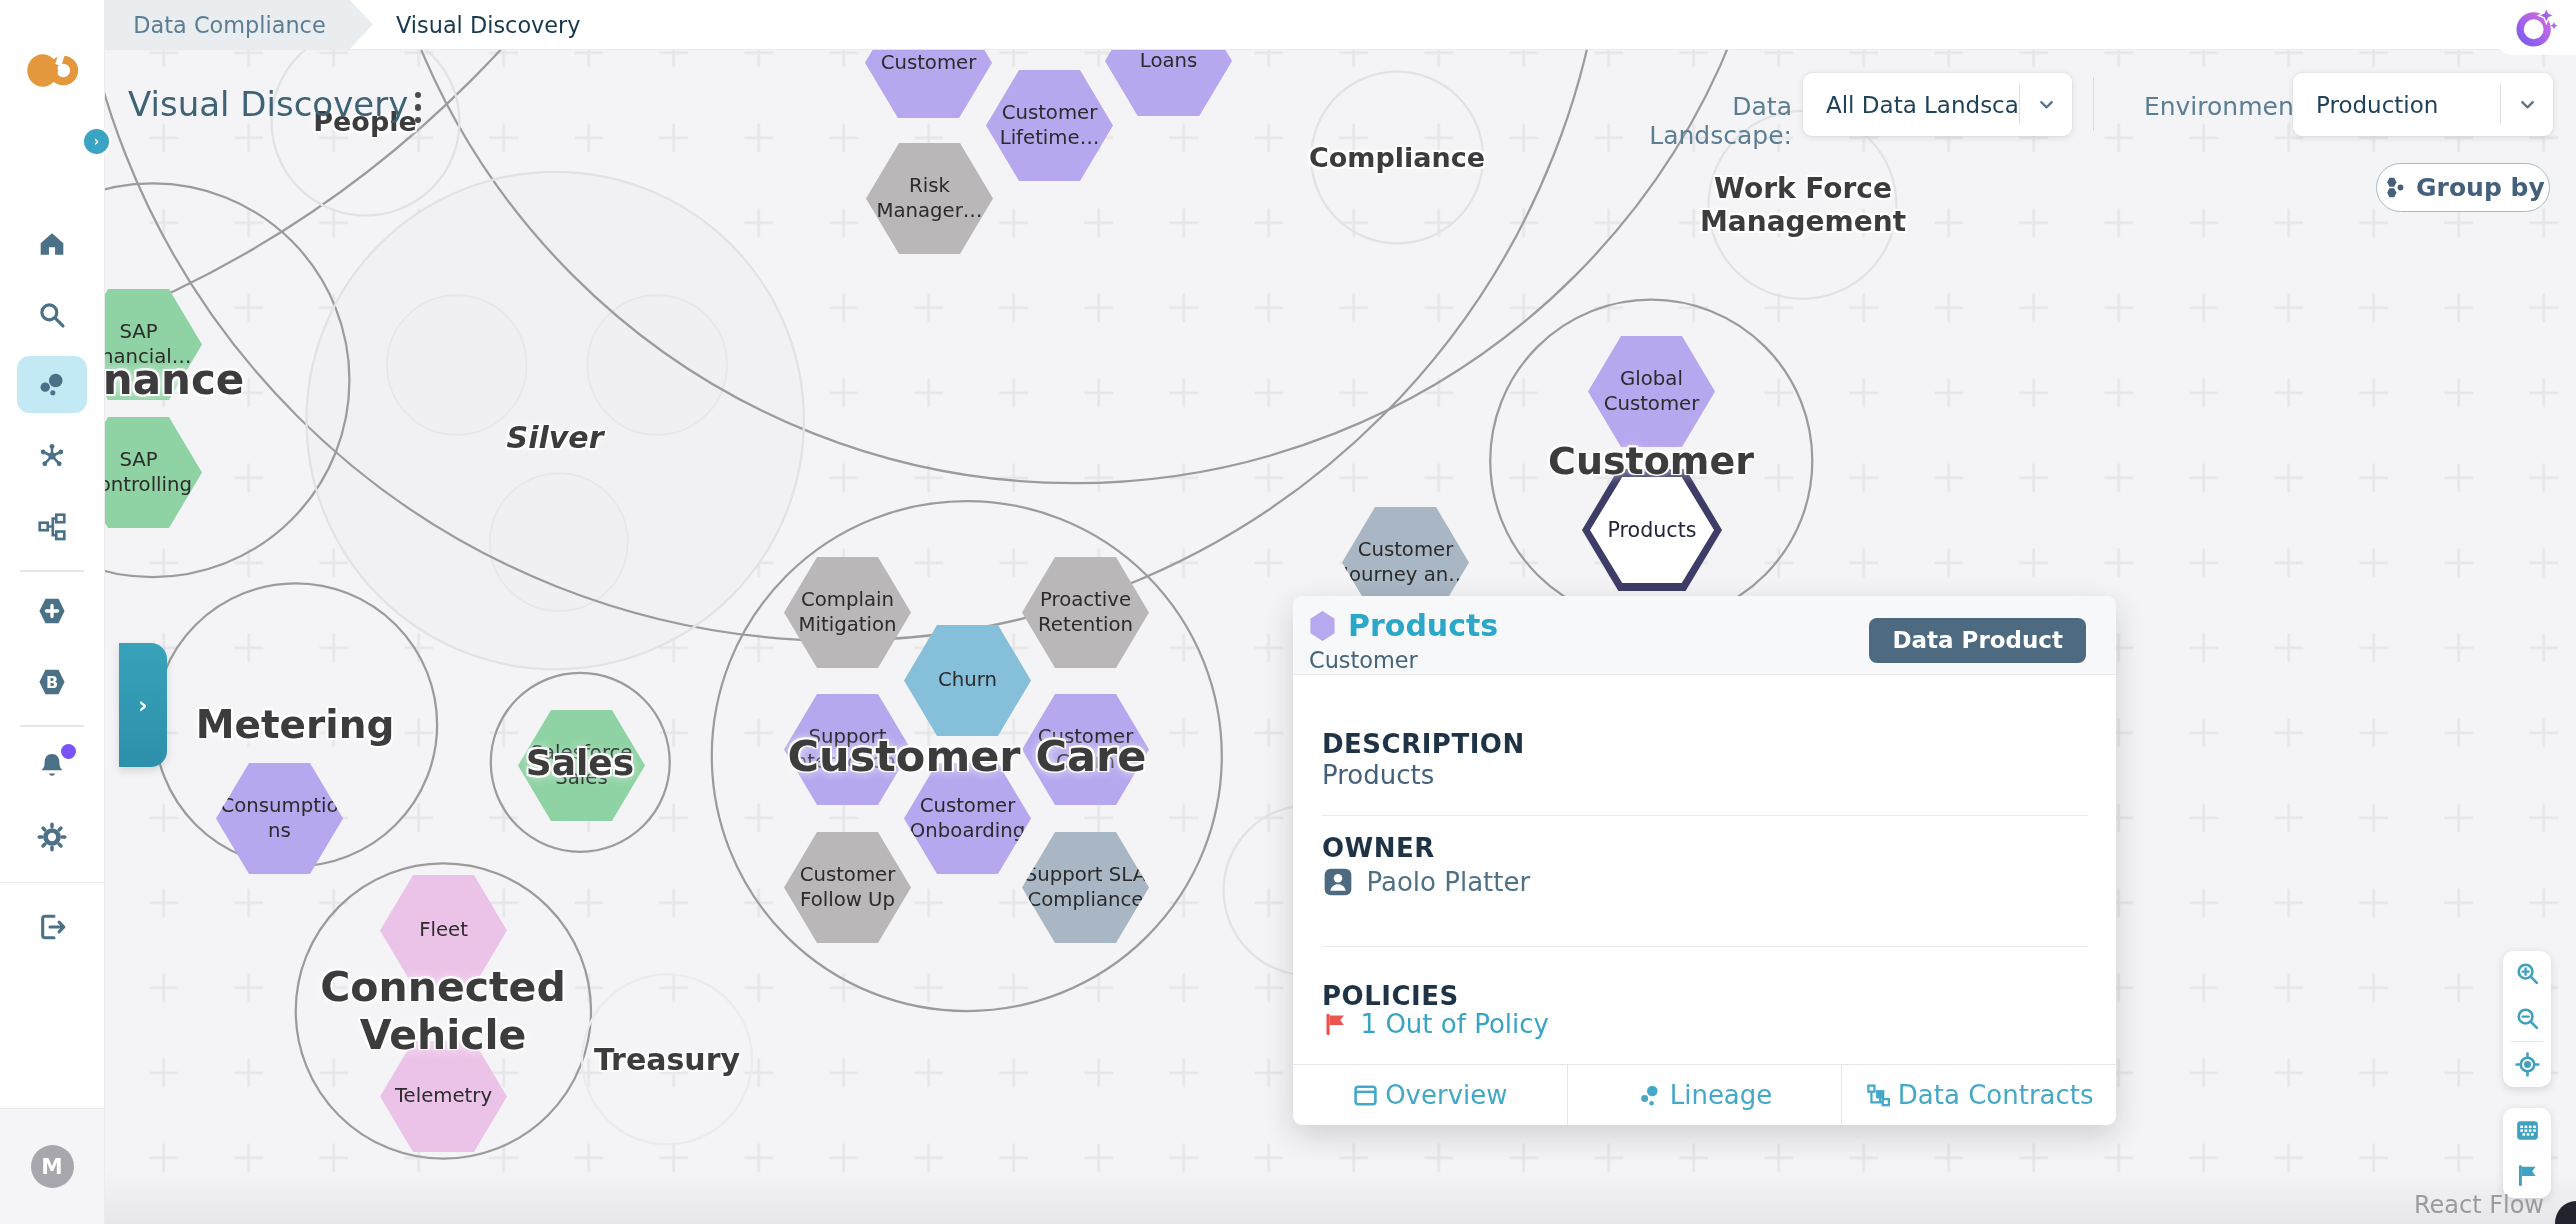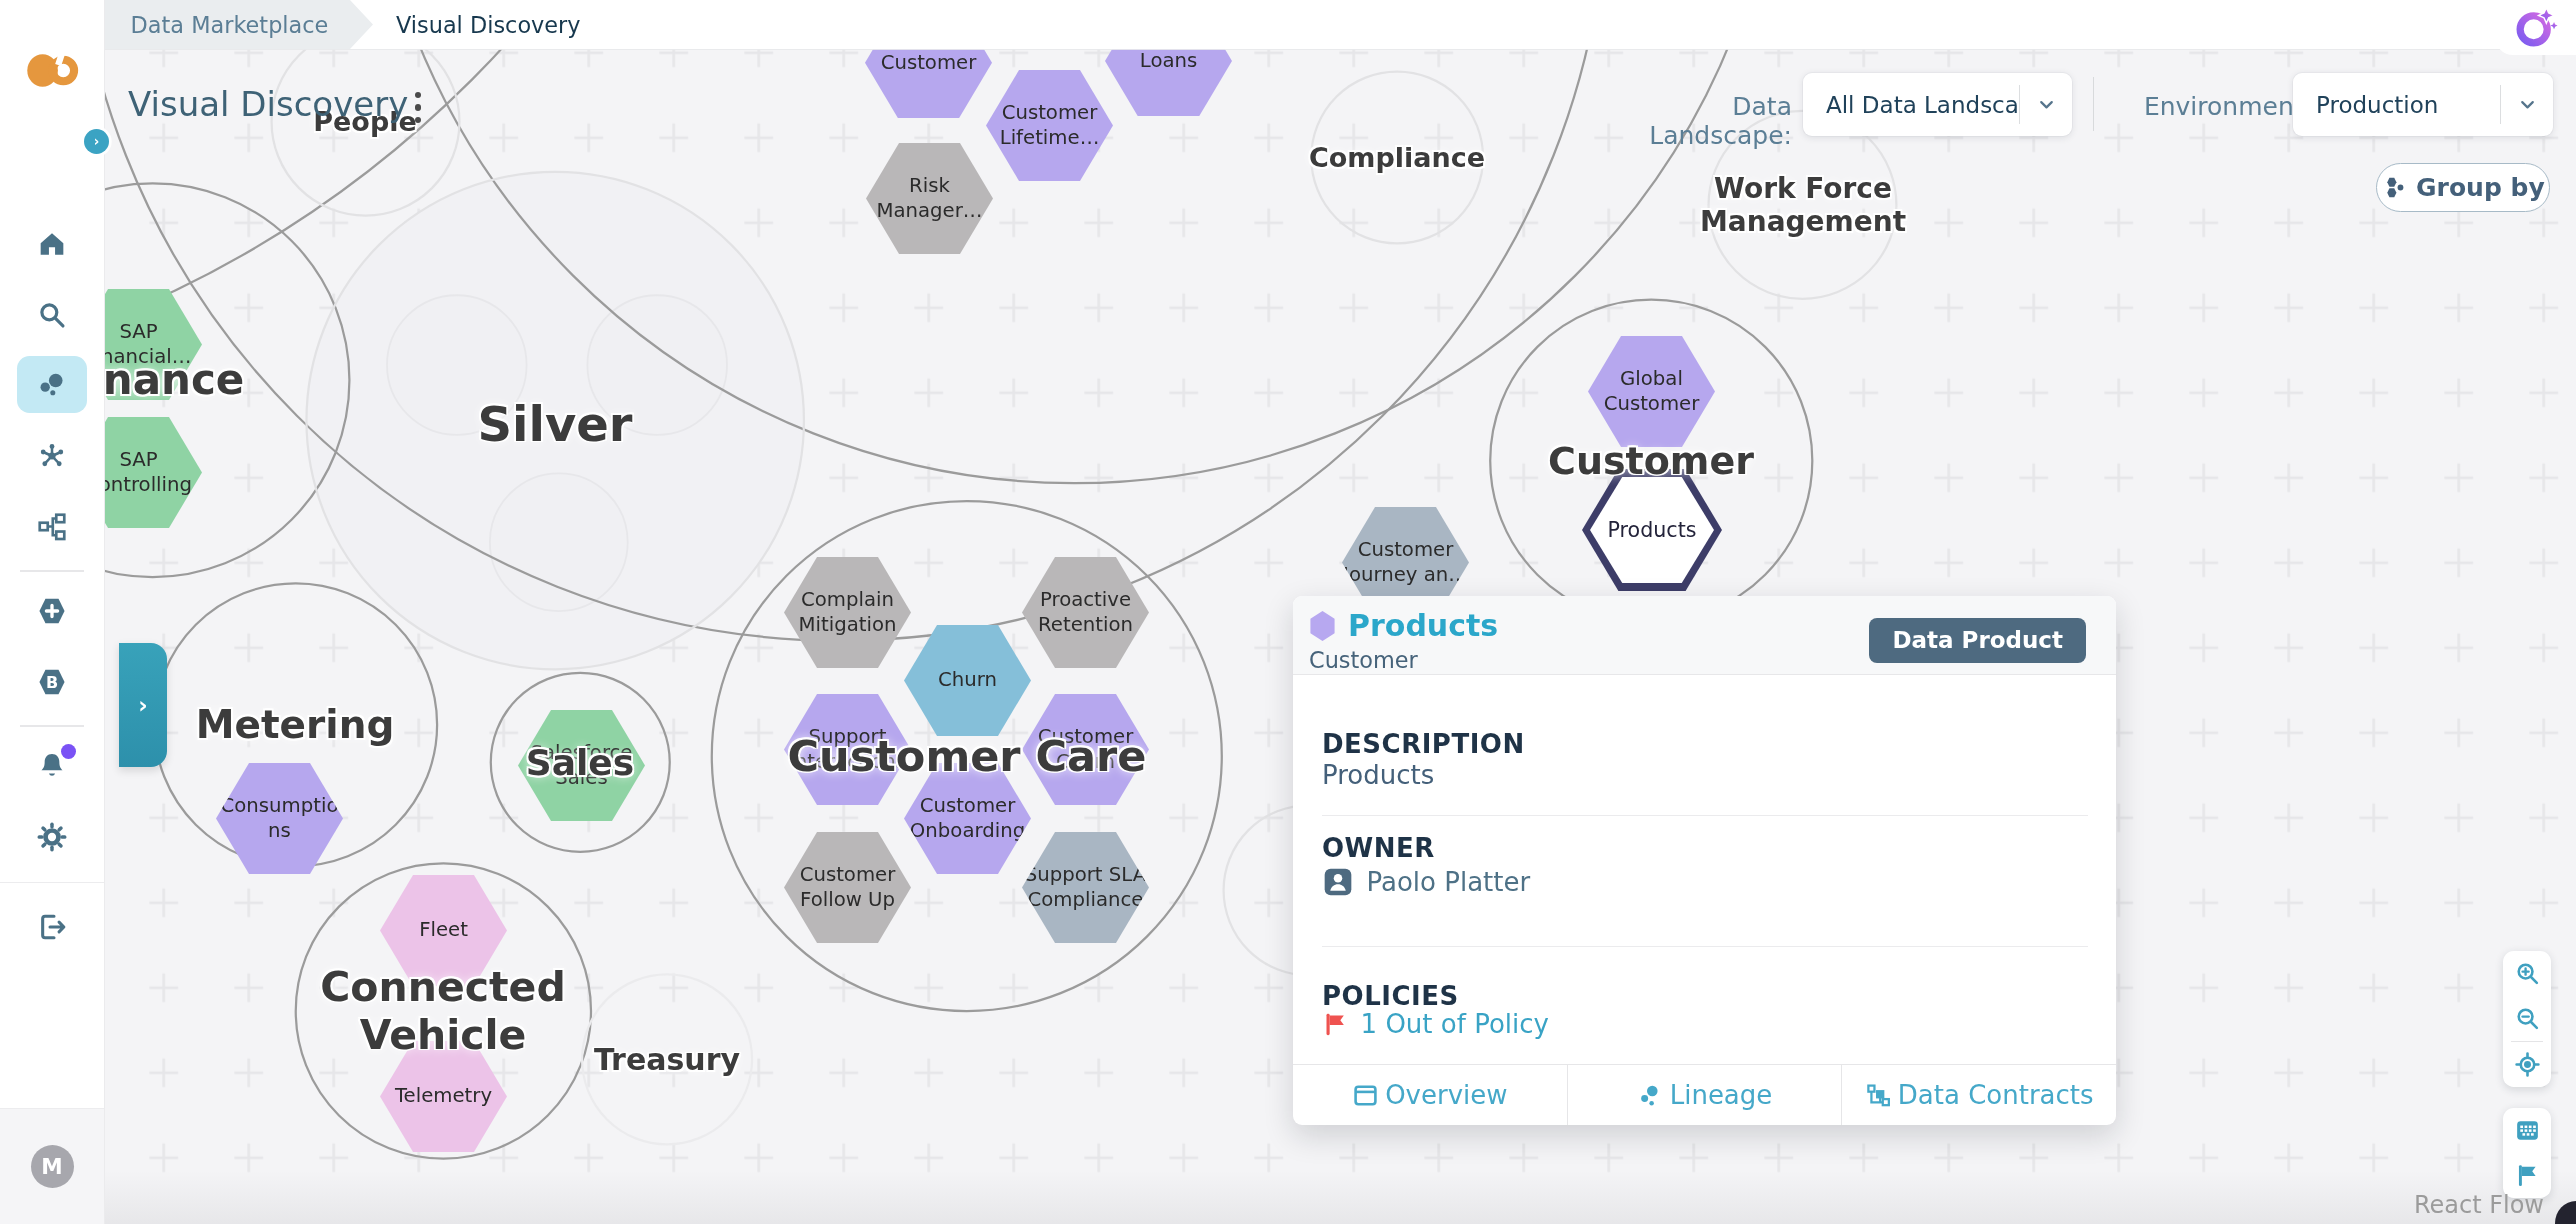--- a/index.html
+++ b/index.html
@@ -218,21 +218,21 @@
       <div class="hex gray" style="left: 784px; top: 832px;">Customer
 Follow Up</div>
       <div class="hex slate" style="left: 1022px; top: 832px;">Support SLA
 Compliance</div>
       <div class="hex pink" style="left: 380px; top: 875px;">Fleet</div>
       <div class="hex pink" style="left: 380px; top: 1041px;">Telemetry</div>
     </div>
   <div class="label-layer" id="label-layer">
       <div class="dlabel" style="left: 365px; top: 122px; font-size: 27px;">People</div>
       <div class="dlabel" style="left: 152px; top: 380px; font-size: 42px;">Finance</div>
-      <div class="dlabel" style="left: 555px; top: 424px; font-size: 48px;">Silver</div>
+      <div class="dlabel" style="left: 555px; top: 438px; font-size: 30px; font-style: italic;">Silver</div>
       <div class="dlabel" style="left: 1397px; top: 158px; font-size: 27px;">Compliance</div>
       <div class="dlabel" style="left: 1803px; top: 205px; font-size: 28px;">Work Force
 Management</div>
       <div class="dlabel" style="left: 1651px; top: 461px; font-size: 38px;">Customer</div>
       <div class="dlabel" style="left: 295px; top: 725px; font-size: 39px;">Metering</div>
       <div class="dlabel" style="left: 580px; top: 763px; font-size: 36px;">Sales</div>
       <div class="dlabel" style="left: 967px; top: 756px; font-size: 43px;">Customer Care</div>
       <div class="dlabel" style="left: 443px; top: 1011px; font-size: 41px;">Connected
 Vehicle</div>
       <div class="dlabel" style="left: 667px; top: 1060px; font-size: 30px;">Treasury</div>
@@ -276,21 +276,21 @@
   <svg viewBox="0 0 24 24" fill="#44607a">
     <path d="M8.1 2.6h4.6l2.1 4.3-2.1 4.3H8.1L6 6.9z"></path>
     <path d="M8.1 12.8h4.6l2.1 4.3-2.1 4.3H8.1L6 17.1z"></path>
     <circle cx="18.7" cy="12" r="2.8"></circle>
   </svg>
   <span>Group by</span>
 </div>
 
 <div class="topbar">
   <div class="crumb-gray">
-    <span>Data Marketplace</span>
+    <span>Data Compliance</span>
   </div>
   <div class="crumb-active">
     <span>Visual Discovery</span>
   </div>
   <div class="ai-logo-box">
     <svg width="47" height="47" viewBox="0 0 52 52">
       <defs>
         <linearGradient id="aigrad" x1="0" y1="1" x2="1" y2="0">
           <stop offset="0" stop-color="#7b5cf0"></stop>
             <stop offset="1" stop-color="#d36ae2"></stop>

